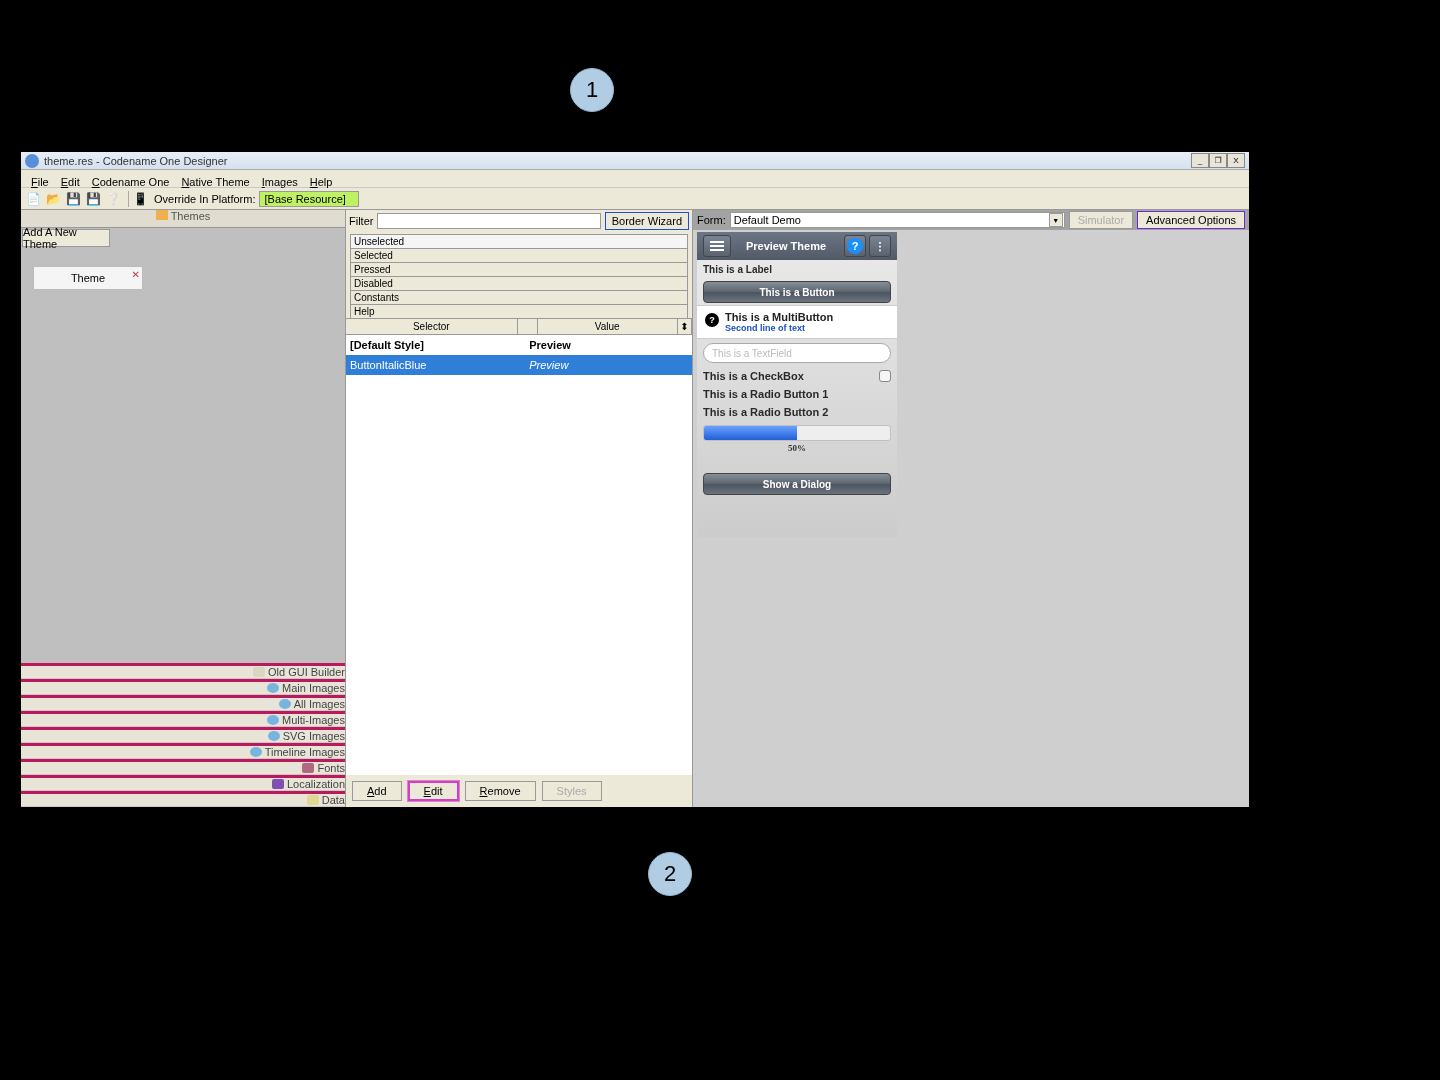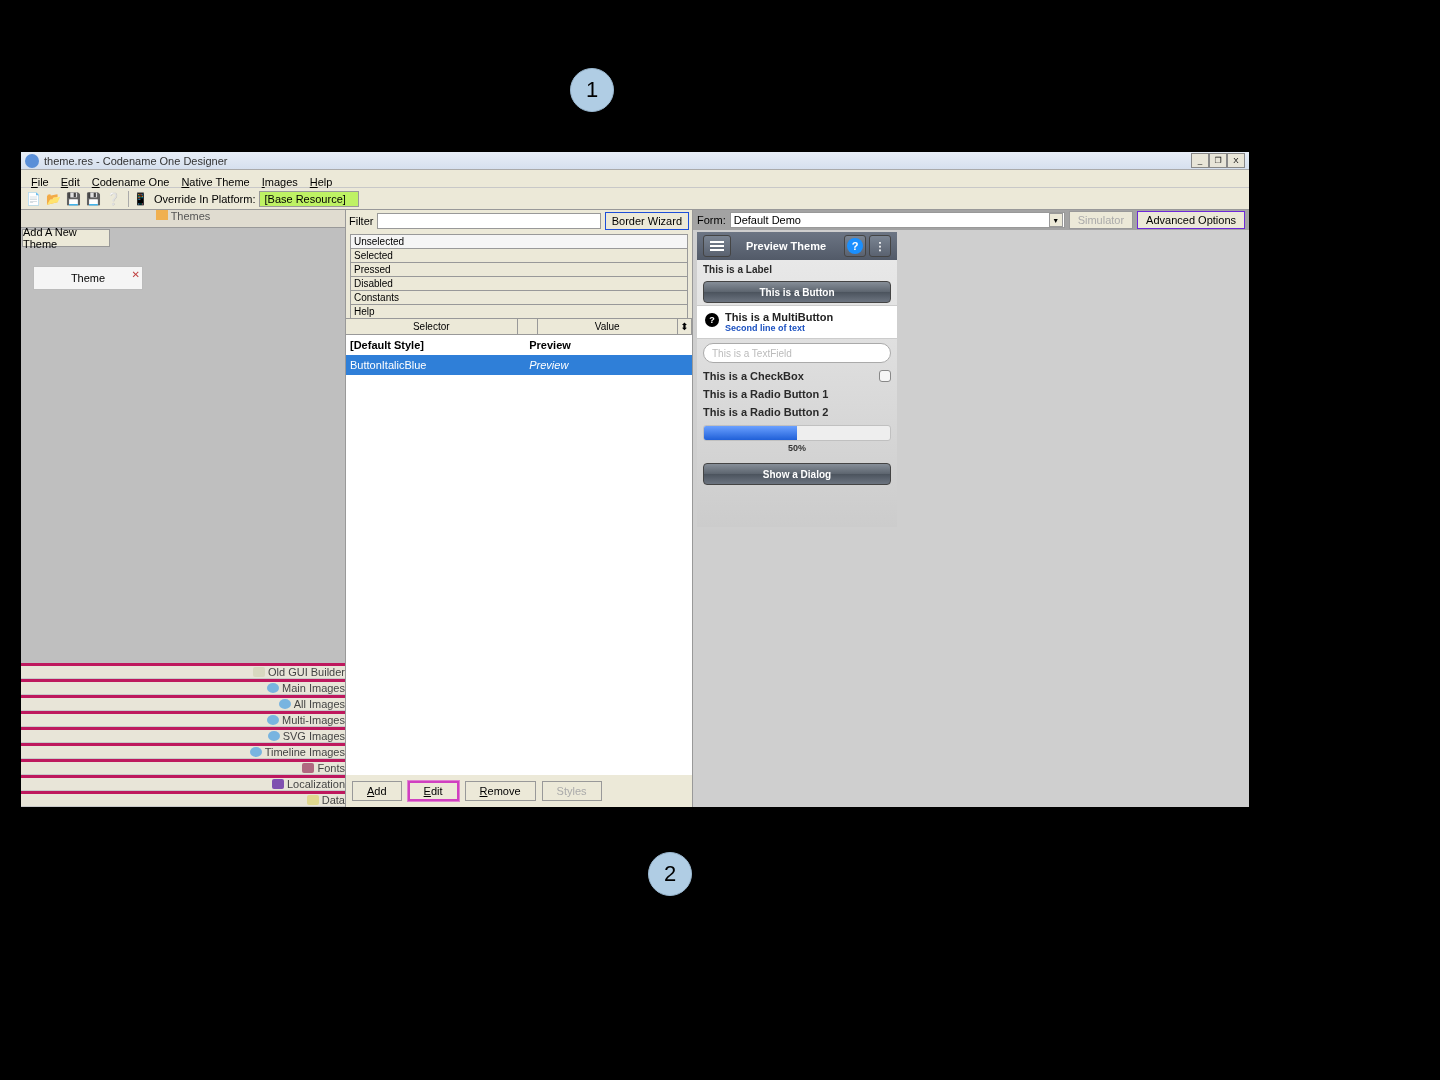--- a/index.html
+++ b/index.html
@@ -729,21 +729,21 @@
           </div>
           <div class="pp-check-row">
             <span>This is a Radio Button 1</span>
           </div>
           <div class="pp-check-row">
             <span>This is a Radio Button 2</span>
           </div>
           <div class="pp-slider">
             <div class="pp-slider-fill"></div>
           </div>
-          <div class="pp-slider-label" style="position:static;margin-top:-2px;margin-bottom:10px;">50%</div>
+          <div class="pp-slider-label" style="position:static;margin-top:-2px;margin-bottom:20px;font-family:Liberation Serif, serif;">50%</div>
           <div class="pp-button">Show a Dialog</div>
         </div>
       </div>
     </div>
   </div>
 </div>
 
 <svg class="arrow-line2" viewBox="0 0 225 55">
   <line x1="222" y1="50" x2="10" y2="6" stroke="#000" stroke-width="1.5"></line>
   <polygon points="10,6 24,4 18,16" fill="#000"></polygon>

